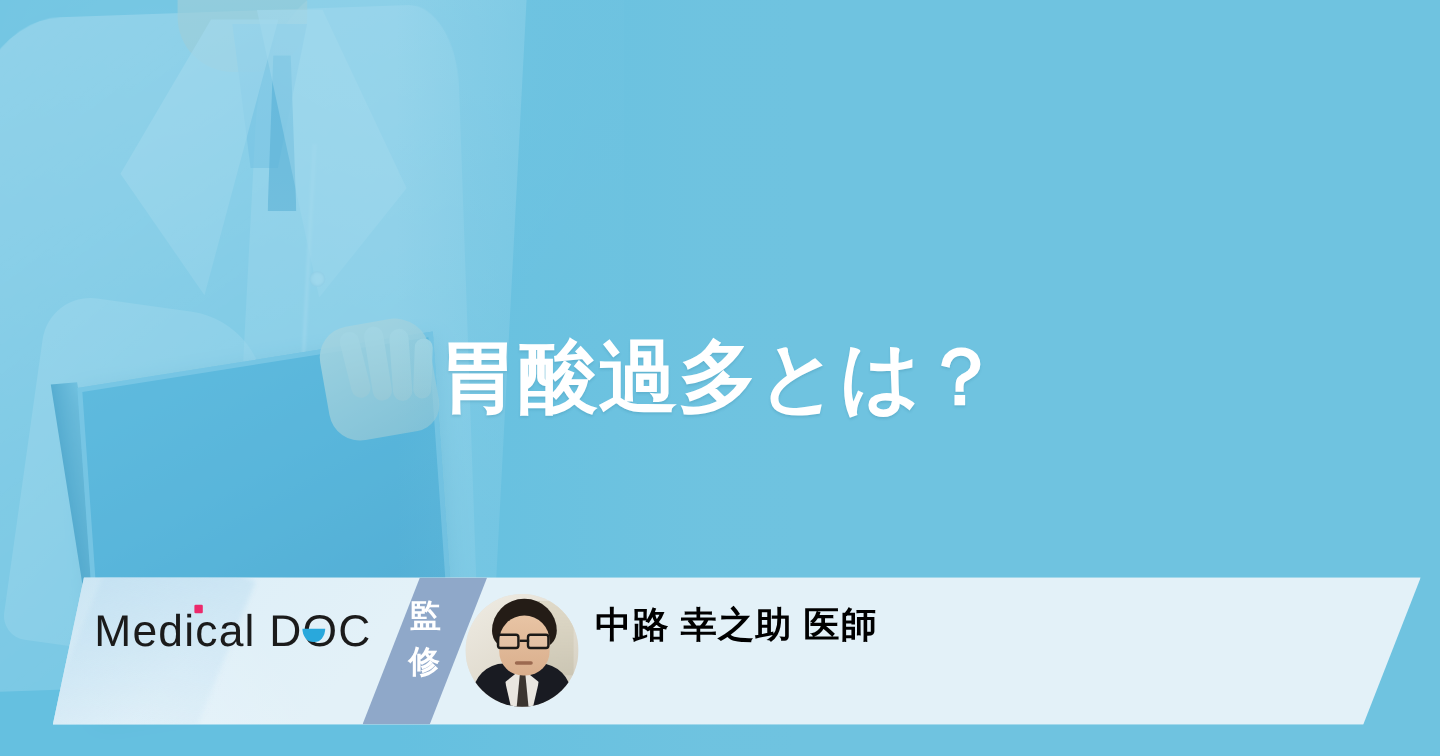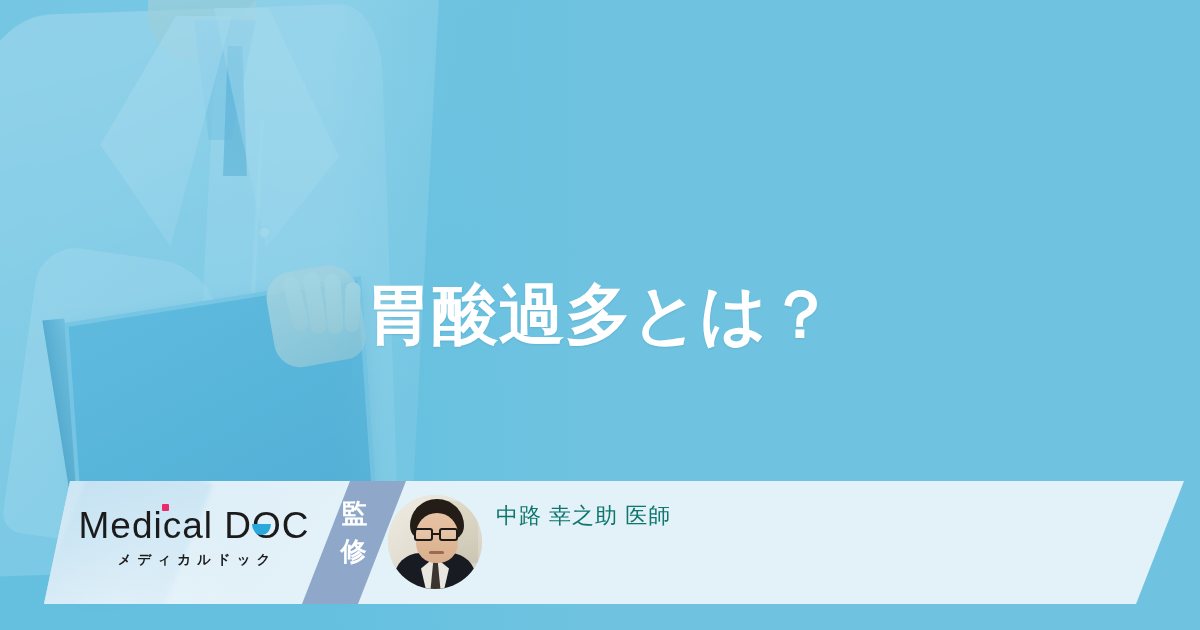--- a/index.html
+++ b/index.html
@@ -385,23 +385,23 @@
     width: 11px; height: 34px;
     background: #3b3530;
     clip-path: polygon(30% 0, 70% 0, 100% 100%, 0 100%);
   }
 
   
   .sup-name {
     position: absolute;
     left: 452px;
     top: 20px;
-    color: #0f766e;
-    font-size: 22px;
-    font-weight: 400;
+    color: #000000;
+    font-size: 30px;
+    font-weight: 700;
     letter-spacing: 1px;
     white-space: nowrap;
   }
   .sup-affil {
     position: absolute;
     left: 452px;
     top: 69px;
     color: #16222c;
     font-size: 20px;
     font-weight: 400;
@@ -446,21 +446,20 @@
   <div class="bar">
     <div class="bar-photo-bleed"></div>
     <div class="bar-photo-streak"></div>
 
     <div class="logo">
       <div class="logo-wordmark">
         <span>Medical DOC</span>
         <span class="logo-dot"></span>
         <span class="logo-o-fill"></span>
       </div>
-      <div class="logo-sub">メディカルドック</div>
     </div>
 
     <div class="badge">
       <div class="badge-text">監<br>修</div>
     </div>
 
     <div class="avatar">
       <div class="av-bg"></div>
       <div class="av-wallart"></div>
       <div class="av-suit"></div>

